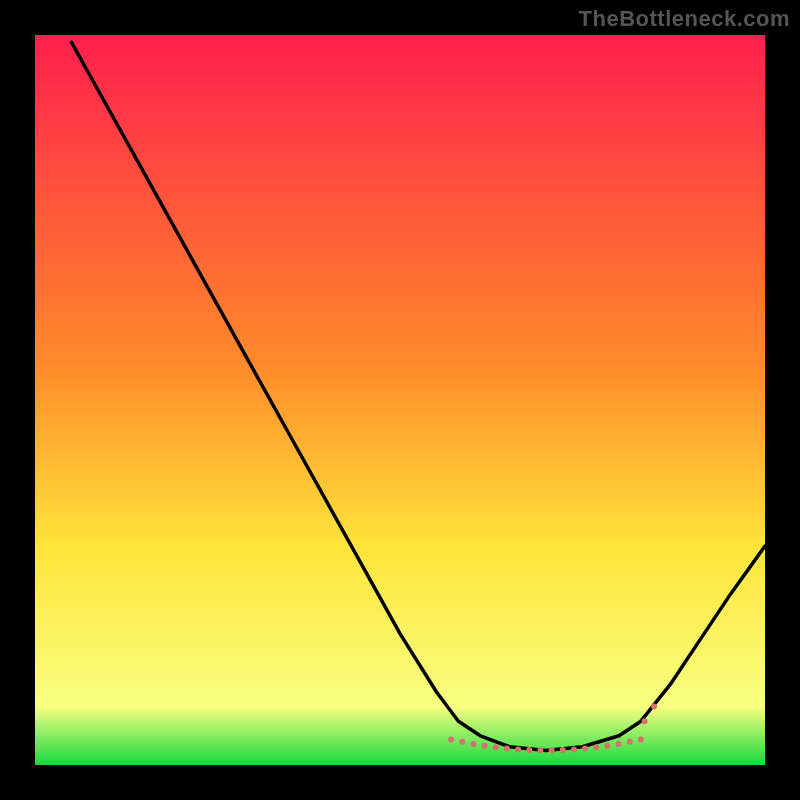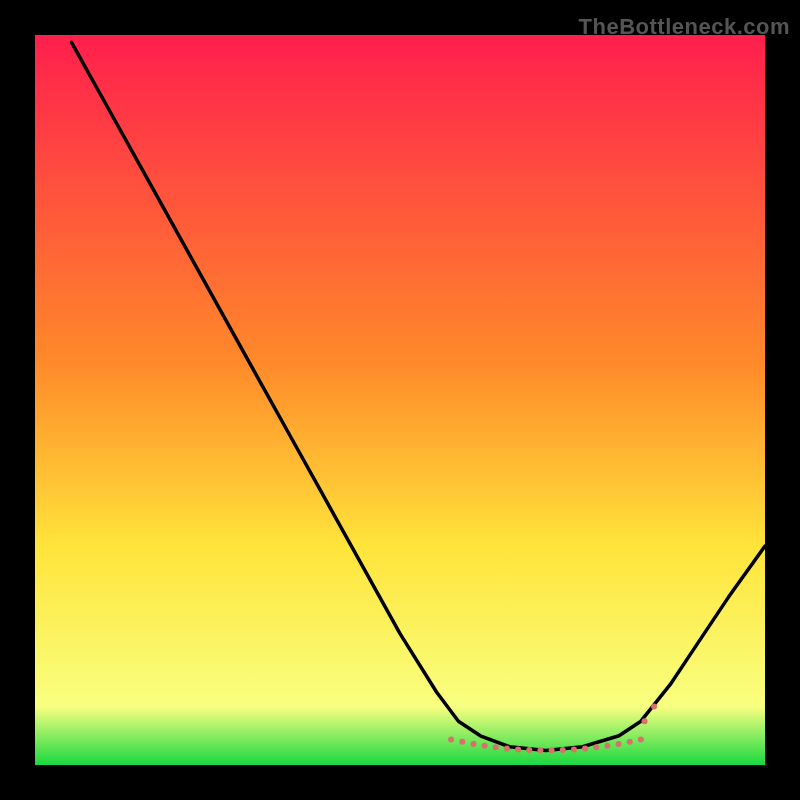--- a/index.html
+++ b/index.html
@@ -12,21 +12,21 @@
     font-family: Arial, Helvetica, sans-serif;
   }
   .container {
     position: relative;
     width: 800px;
     height: 800px;
     background: #000;
   }
   .watermark {
     position: absolute;
-    top: 14px;
+    top: 6px;
     right: 10px;
     color: #555;
     font-size: 22px;
     font-weight: bold;
     letter-spacing: 0.5px;
     z-index: 10;
   }
   .plot-area {
     position: absolute;
     left: 35px;

